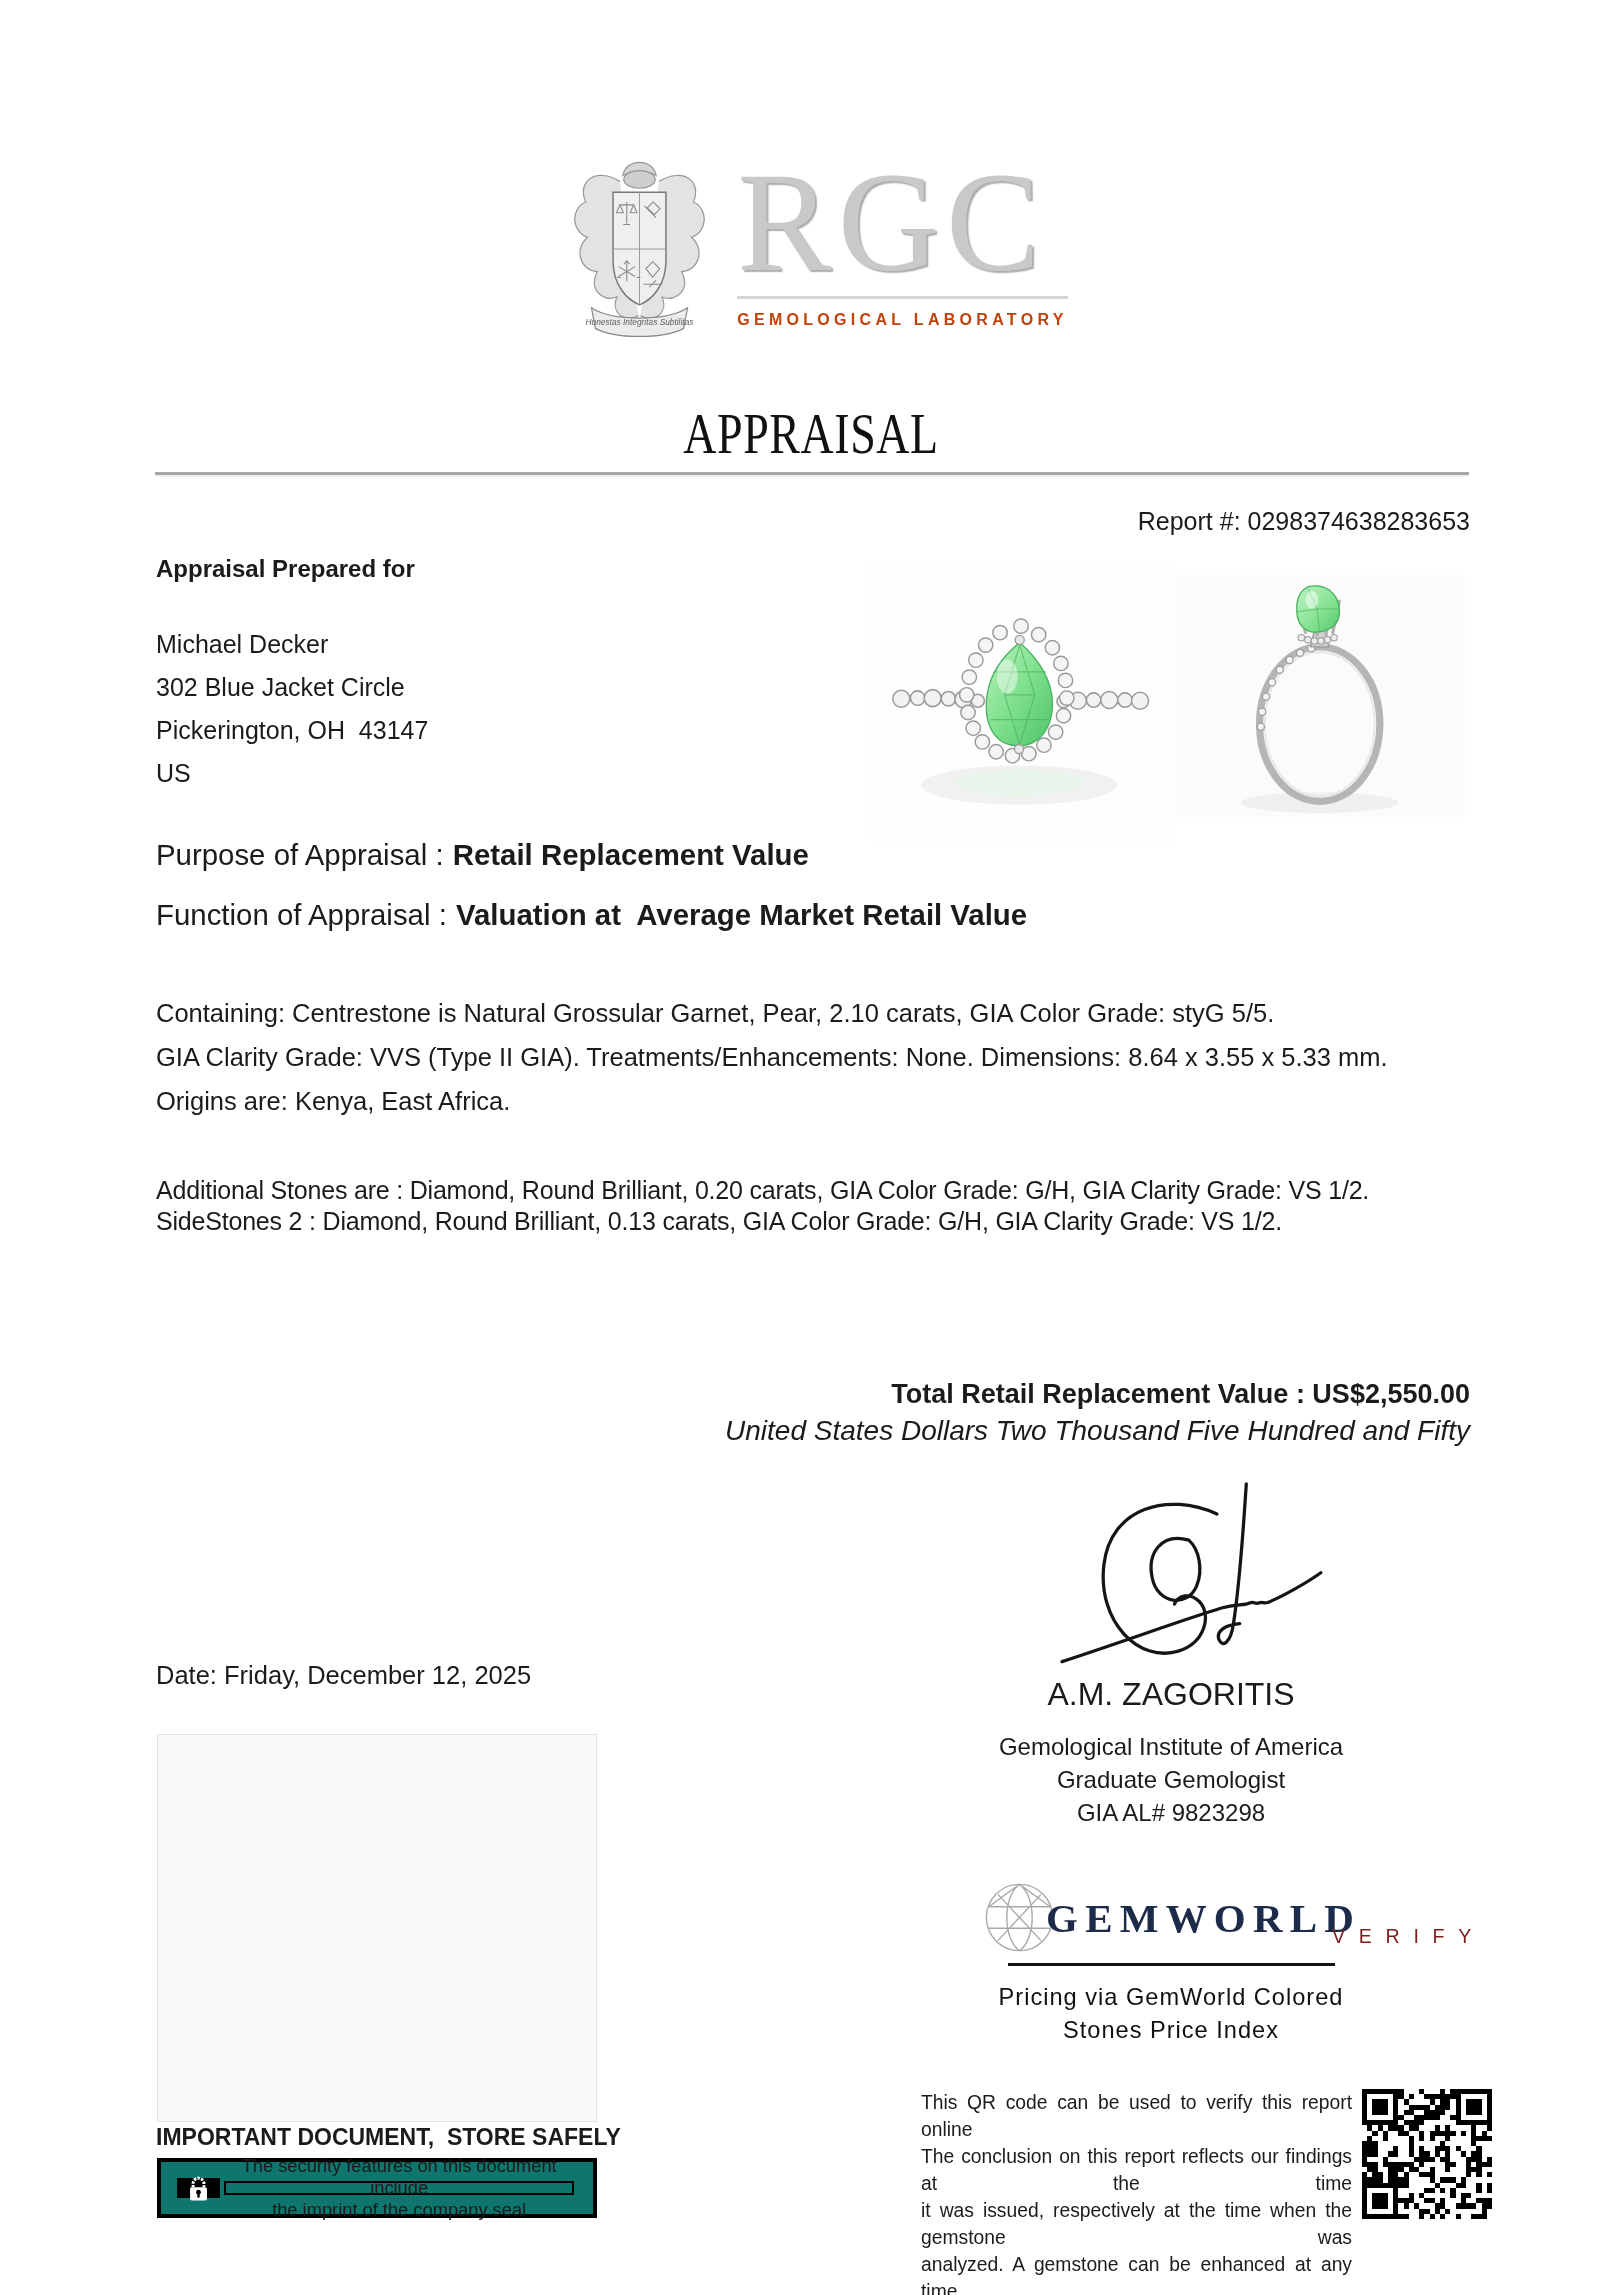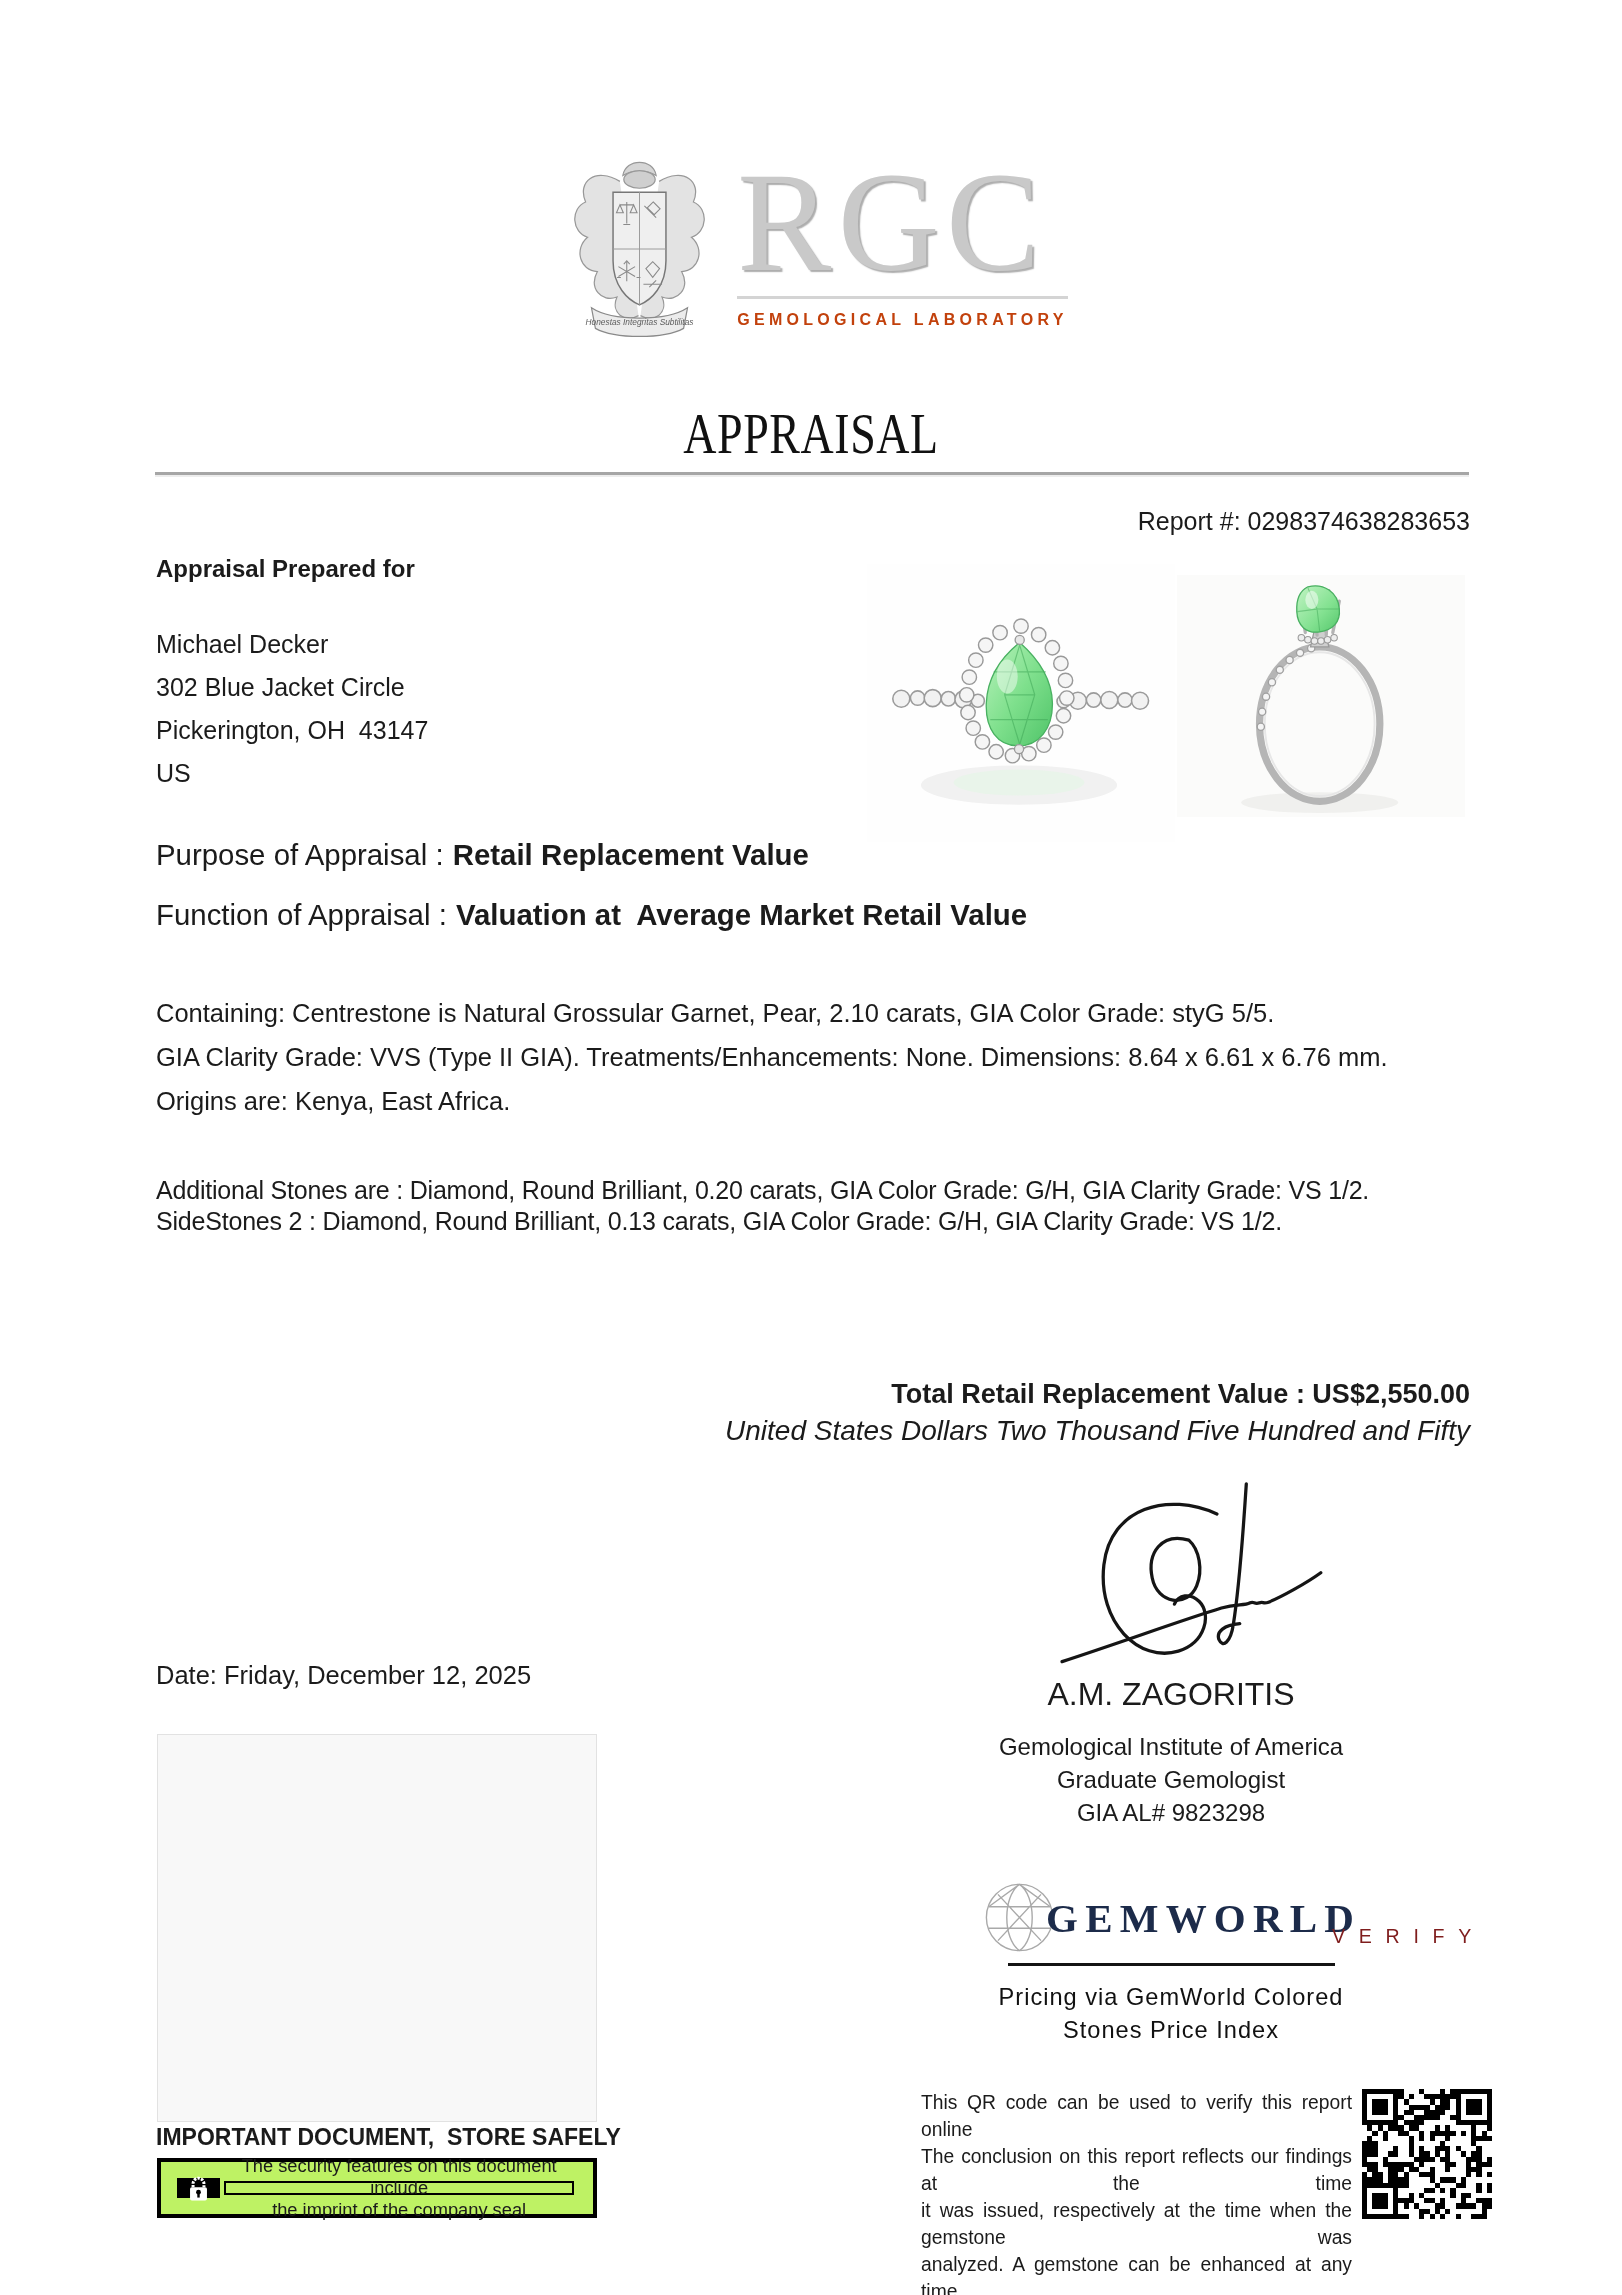--- a/index.html
+++ b/index.html
@@ -67,21 +67,21 @@
   #verify-label{top:1925px;right:137px;font-size:19.6px;letter-spacing:13.7px;color:#7f1d1d;}
   #qr-text{left:921px;top:2089px;width:431px;font-size:19.3px;line-height:27px;}
   #qr-text .jline{text-align:justify;text-align-last:justify;}
   #qr-code{left:1362px;top:2089px;width:130px;height:130px;display:grid;
            grid-template-columns:repeat(25,1fr);grid-auto-rows:1fr;background:#fff;}
   #qr-code i{display:block;}
   #qr-code i.on{background:#000;}
 
   
   #important-line{left:156px;top:2124px;font-size:23px;font-weight:bold;}
-  #security-box{left:157px;top:2158px;width:440px;height:60px;background:#bef264;border:4.6px solid #000;
+  #security-box{left:157px;top:2158px;width:440px;height:60px;background:#0f766e;border:4.6px solid #000;
                 box-sizing:border-box;display:flex;align-items:stretch;padding:19px;}
   #lock-cell{width:43px;background:#000;display:flex;align-items:center;justify-content:center;margin:-2.6px 0 -2.6px -2.6px;}
   #security-panel{flex:1;border:2.6px solid #000;margin-left:3.9px;display:flex;flex-direction:column;
                   align-items:center;justify-content:center;}
   .security-text{font-size:18.3px;line-height:22px;text-align:center;}
 </style>
 </head>
 <body>
 
 <div id="page">
@@ -227,21 +227,21 @@
 
   <div id="function-line" class="abs">
     <span class="lbl">Function of Appraisal :</span><span class="bld pre">Valuation at  Average Market Retail Value</span>
   </div>
   <div id="purpose-line" class="abs">
     <span class="lbl">Purpose of Appraisal :</span><span class="bld pre">Retail Replacement Value</span>
   </div>
 
   <div id="description-block" class="abs">
     <div class="desc-line">Containing: Centrestone is Natural Grossular Garnet, Pear, 2.10 carats, GIA Color Grade: styG 5/5.</div>
-    <div class="desc-line">GIA Clarity Grade: VVS (Type II GIA). Treatments/Enhancements: None. Dimensions: 8.64 x 6.61 x 6.76 mm.</div>
+    <div class="desc-line">GIA Clarity Grade: VVS (Type II GIA). Treatments/Enhancements: None. Dimensions: 8.64 x 3.55 x 5.33 mm.</div>
     <div class="desc-line">Origins are: Kenya, East Africa.</div>
   </div>
   <div id="stones-block" class="abs">
     <div class="stone-line">Additional Stones are : Diamond, Round Brilliant, 0.20 carats, GIA Color Grade: G/H, GIA Clarity Grade: VS 1/2.</div>
     <div class="stone-line">SideStones 2 : Diamond, Round Brilliant, 0.13 carats, GIA Color Grade: G/H, GIA Clarity Grade: VS 1/2.</div>
   </div>
 
   <div id="total-line" class="abs">Total Retail Replacement Value : US$2,550.00</div>
   <div id="total-words" class="abs">United States Dollars Two Thousand Five Hundred and Fifty</div>
 

